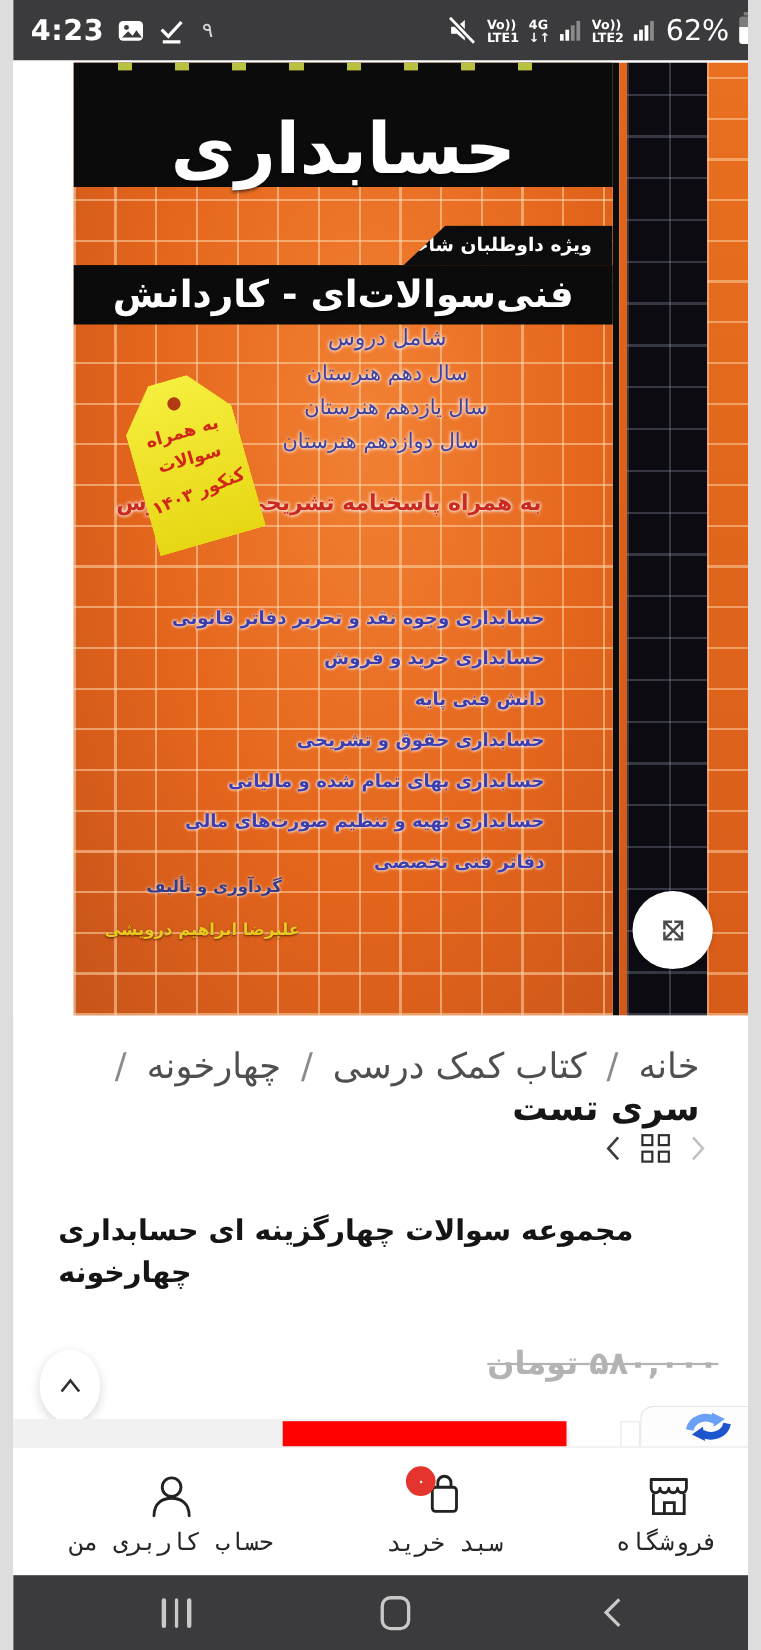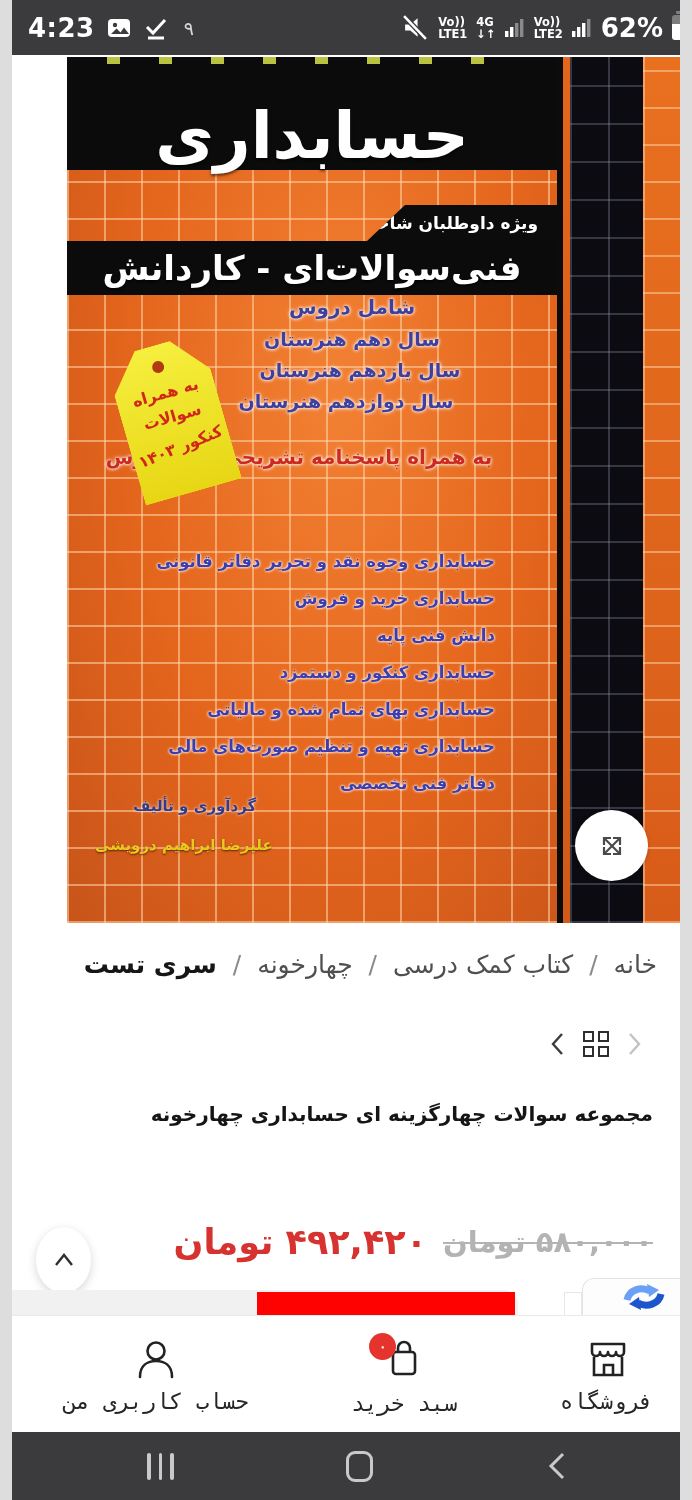--- a/index.html
+++ b/index.html
@@ -15,21 +15,21 @@
     position:absolute; top:0; left:0; width:692px; height:55px;
     background:#3b3b3d; color:#fff;
     display:flex; align-items:center; padding:0 16px;
   }
   .sb-left { display:flex; align-items:center; gap:11px; }
   .sb-time { font-size:26px; font-weight:bold; letter-spacing:.5px; }
   .sb-digit { font-size:19px; color:#d6d6d6; margin-left:4px; }
   .sb-right { margin-left:auto; display:flex; align-items:center; gap:9px; }
   .micro { display:flex; flex-direction:column; align-items:flex-start;
            font-size:11.5px; font-weight:700; line-height:12px; letter-spacing:0; }
-  .sb-batt-txt { font-size:26px; font-weight:bold; }
+  .sb-batt-txt { font-size:26px; font-weight:normal; }
   .battery { position:relative; width:16px; height:25px; border-radius:3px;
              background:linear-gradient(to top,#fff 0 62%, #7d7d7d 62% 100%); }
   .battery::before { content:""; position:absolute; top:-4px; left:4px; width:8px; height:3px;
              background:#7d7d7d; border-radius:1px; }
 
   
   .product-image { position:absolute; top:55px; left:0; width:692px; height:870px; background:#fff; }
   .cover { position:absolute; left:27px; top:2px; width:641px; height:866px; display:flex;padding-left:28px; }
   .cover-main {
     position:relative; width:518px; height:100%;
@@ -71,21 +71,21 @@
     color:#fff; font-size:17px; font-weight:bold; direction:rtl;
   }
   .band-branch {
     position:absolute; top:184px; left:0; width:100%; height:54px; background:#0b0b0b;
     display:flex; align-items:center; justify-content:center;
     color:#fff; font-size:34px; font-weight:bold; direction:rtl;
     text-shadow:0 2px 2px rgba(0,0,0,.6);
   }
   .grades-block {
     position:absolute; top:238px; right:40px; width:330px; text-align:center; direction:rtl;
-    color:#3f3f9e; font-weight:bold;
+    color:#3f3f9e; font-weight:normal;
     text-shadow:0 0 3px #fff, 0 0 4px #fff;
     margin-left:46px;
   }
   .grades-block .inc { font-size:20px; margin-bottom:9px; }
   .grades-block .grade { font-size:19px; margin-bottom:9px; }
   .grades-block .grade:nth-child(3){ transform:translateX(8px); }
   .grades-block .grade:nth-child(4){ transform:translateX(-6px); }
   .answer-note {
     position:absolute; top:388px; right:48px; width:420px; text-align:center; direction:rtl;
     color:#cc2a1e; font-size:20px; font-weight:bold;
@@ -112,35 +112,35 @@
     color:#d02818; font-weight:bold; font-size:16px; line-height:25px; }
   .price-tag .tag-text .konkur { display:inline-block; transform:rotate(-6deg); margin-top:6px; }
 
   .expand-btn {
     position:absolute; left:536px; top:753px; width:73px; height:71px; border-radius:50%;
     background:#fff; border:none; display:flex; align-items:center; justify-content:center;
     box-shadow:0 1px 4px rgba(0,0,0,.2); cursor:pointer;
   }
 
   
-  .breadcrumb { position:absolute; top:950px; right:23px; left:27px; direction:rtl; text-align:right;
-    font-size:25px; color:#4f4f4f; }
+  .breadcrumb { position:absolute; top:950px; right:44px; left:27px; direction:rtl; text-align:right;
+    font-size:32px; color:#4f4f4f; }
   .breadcrumb .sep { color:#8a8a8a; margin:0 8px; }
   .breadcrumb .current { color:#161616; font-weight:bold; }
 
   
   .pager { position:absolute; top:1030px; right:36px; display:flex; align-items:center; gap:15px; }
   .pager .chev { background:none; border:none; padding:0; cursor:pointer; display:flex; }
   .grid-icon { display:grid; grid-template-columns:11px 11px; grid-template-rows:11px 11px; gap:4px;
     background:none; border:none; padding:0; cursor:pointer; }
   .grid-icon span { border:2.5px solid #2e2e2e; background:#fff; }
 
   
-  .product-title { position:absolute; top:1100px; right:27px; width:600px; direction:rtl; text-align:right;
-    font-size:20px; font-weight:bold; color:#151515; line-height:1.48; }
+  .product-title { position:absolute; top:1100px; right:27px; width:600px; direction:rtl; text-align:left;
+    font-size:26px; font-weight:bold; color:#151515; line-height:1.48; }
   .price-row { position:absolute; top:1222px; right:27px; direction:rtl;
     display:flex; align-items:center; gap:16px; }
   .old-price { color:#b3b3b3; font-size:29px; font-weight:bold; text-decoration:line-through;
     text-decoration-thickness:2px; }
   .new-price { color:#d63230; font-size:35px; font-weight:bold; }
 
   .scroll-top {
     position:absolute; left:24px; top:1227px; width:55px; height:66px; border-radius:50%;
     background:#fff; border:none; box-shadow:0 3px 10px rgba(0,0,0,.16);
     display:flex; align-items:center; justify-content:center; cursor:pointer;
@@ -247,21 +247,21 @@
           <div class="inc">شامل دروس</div>
           <div class="grade">سال دهم هنرستان</div>
           <div class="grade">سال یازدهم هنرستان</div>
           <div class="grade">سال دوازدهم هنرستان</div>
         </div>
         <div class="answer-note">به همراه پاسخنامه تشریحی کلیه دروس</div>
         <div class="courses">
           <div>حسابداری وجوه نقد و تحریر دفاتر قانونی</div>
           <div>حسابداری خرید و فروش</div>
           <div>دانش فنی پایه</div>
-          <div>حسابداری کنکور و دستمزد</div>
+          <div>حسابداری حقوق و تشریحی</div>
           <div>حسابداری بهای تمام شده و مالیاتی</div>
           <div>حسابداری تهیه و تنظیم صورت‌های مالی</div>
           <div>دفاتر فنی تخصصی</div>
         </div>
         <div class="compiled">گردآوری و تألیف</div>
         <div class="author">علیرضا ابراهیم درویشی</div>
         <div class="price-tag">
           <span class="hole"></span>
           <span class="tag-text">
             <span>به همراه</span><br>
@@ -315,21 +315,20 @@
       <svg width="20" height="28" viewBox="0 0 20 28">
         <polyline points="6,4 15,14 6,24" fill="none" stroke="#c2c2c2" stroke-width="2.4"></polyline>
       </svg>
     </button>
   </div>
 
   <h1 class="product-title">مجموعه سوالات چهارگزینه ای حسابداری چهارخونه</h1>
 
   <div class="price-row">
     <span class="old-price">۵۸۰,۰۰۰ تومان</span>
-    <span class="new-price">۴۹۲,۴۲۰ تومان</span>
   </div>
 
   <button class="scroll-top">
     <svg width="32" height="24" viewBox="0 0 32 24">
       <polyline points="8,17 16,7 24,17" fill="none" stroke="#2f2f2f" stroke-width="2.4"></polyline>
     </svg>
   </button>
 
   <div class="cta-strip"></div>
   <button class="buy-button"></button>

